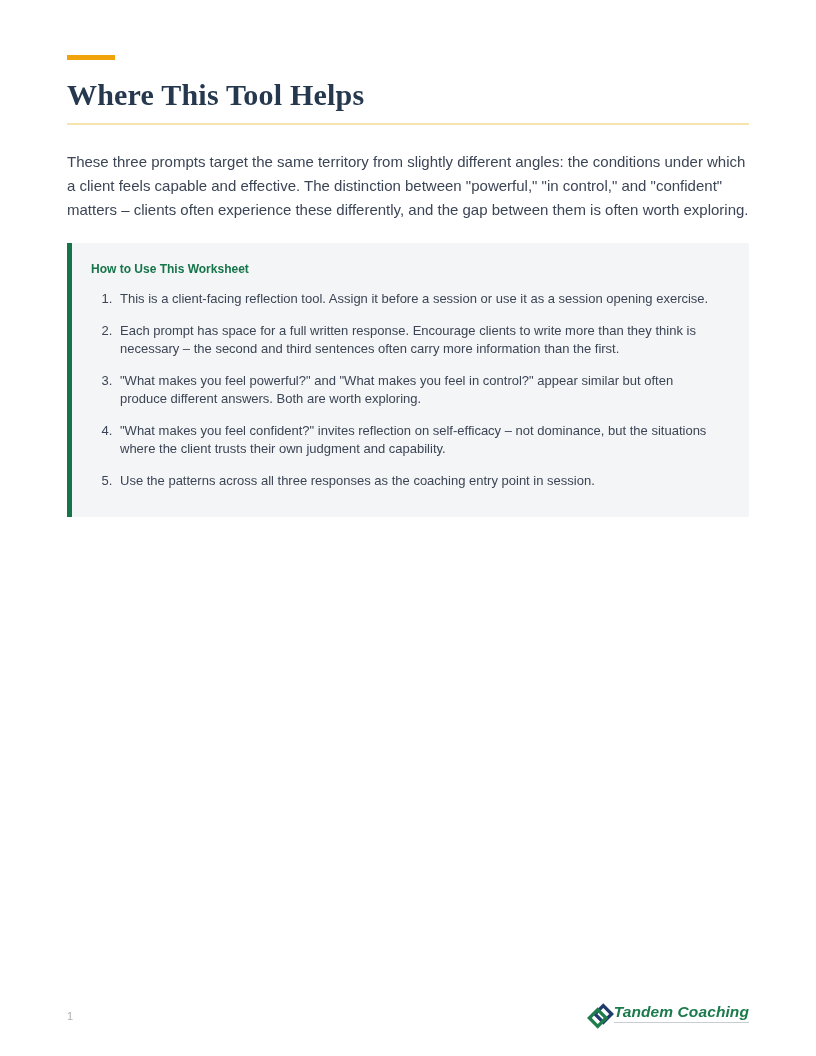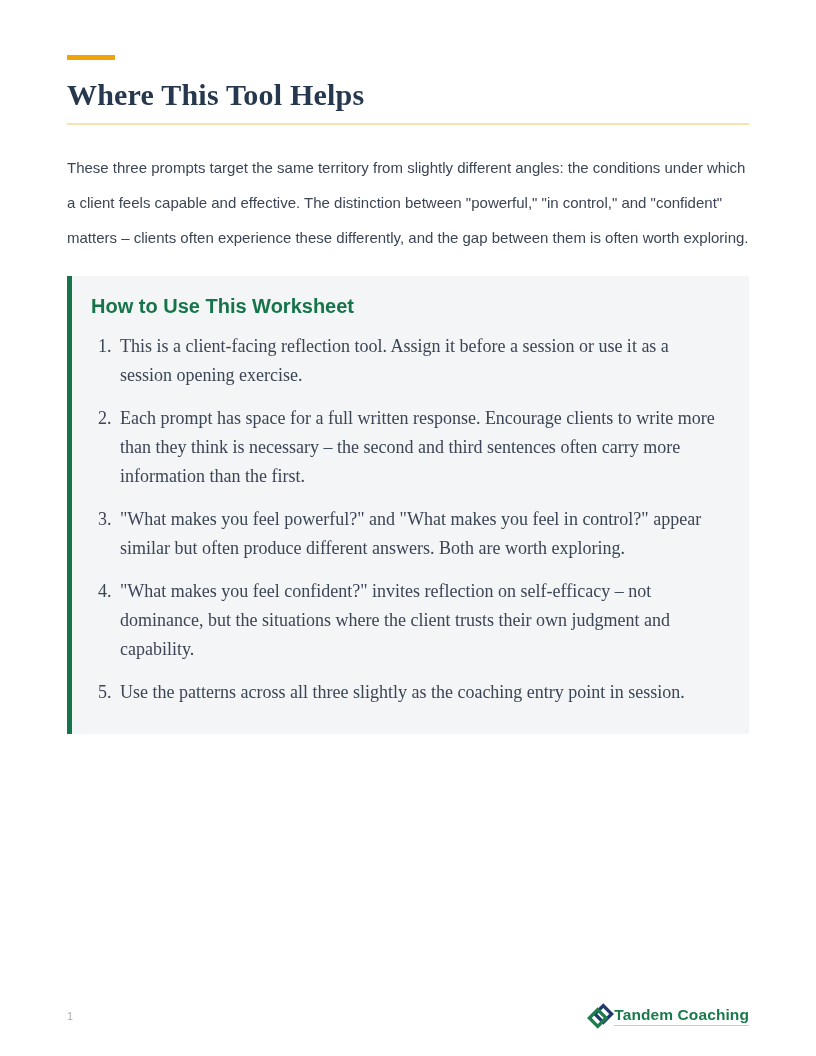--- a/index.html
+++ b/index.html
@@ -34,73 +34,73 @@
     letter-spacing: 0.2px;
   }
   .title-rule {
     height: 0;
     border: none;
     border-bottom: 2px solid #F6E3AE;
     margin: 11px 0 0 0;
   }
   p.body-para {
     font-size: 15px;
-    line-height: 35px;
+    line-height: 24px;
     color: #3C4555;
     margin: 16px 0 0 0;
   }
   p.body-para.first {
     margin-top: 25px;
   }
   .callout {
     margin-top: 21px;
     background: #F4F5F6;
     border-left: 5px solid #16744B;
     border-radius: 0 2px 2px 0;
     padding: 19px 26px 27px 19px;
   }
   .callout h2 {
-    font-size: 20px;
+    font-size: 12px;
     font-weight: 700;
     color: #15744A;
     margin: 0;
   }
   .callout ol {
     margin: 14px 0 0 0;
     padding-left: 25px;
     color: #3C4555;
   }
   .callout ol li {
-    font-size: 18px;
-    line-height: 29px;
+    font-size: 13px;
+    line-height: 18px;
     padding-left: 4px;
     margin-top: 14px;
-    font-family: Liberation Serif, serif;
   }
   .callout ol li:first-child {
     margin-top: 0;
   }
   .footer {
     position: absolute;
     left: 67px;
     right: 67px;
     bottom: 27px;
     display: flex;
     justify-content: space-between;
     align-items: center;
   }
   .page-number {
     font-size: 11px;
     color: #ABAEB3;
   }
   .brand {
     display: flex;
-    align-items: center;
+    align-items: flex-start;
     text-decoration: none;
     cursor: pointer;
+    font-style: italic;
   }
   .brand-name {
     font-size: 15.5px;
     font-weight: 700;
     color: #1B7A4C;
     border-bottom: 1px solid #C9CDD1;
     padding-bottom: 1px;
     letter-spacing: 0.1px;
   }
   .logo-icon svg { display: block; }
@@ -121,21 +121,21 @@
 
 
 
     <div class="callout">
       <h2>How to Use This Worksheet</h2>
       <ol>
         <li>This is a client-facing reflection tool. Assign it before a session or use it as a session opening exercise.</li>
         <li>Each prompt has space for a full written response. Encourage clients to write more than they think is necessary – the second and third sentences often carry more information than the first.</li>
         <li>"What makes you feel powerful?" and "What makes you feel in control?" appear similar but often produce different answers. Both are worth exploring.</li>
         <li>"What makes you feel confident?" invites reflection on self-efficacy – not dominance, but the situations where the client trusts their own judgment and capability.</li>
-        <li>Use the patterns across all three slightly as the coaching entry point in session.</li>
+        <li>Use the patterns across all three responses as the coaching entry point in session.</li>
       </ol>
     </div>
 
   </div>
 
   <div class="footer">
     <span class="page-number">1</span>
 
     <span class="brand">
       <span class="logo-icon">

